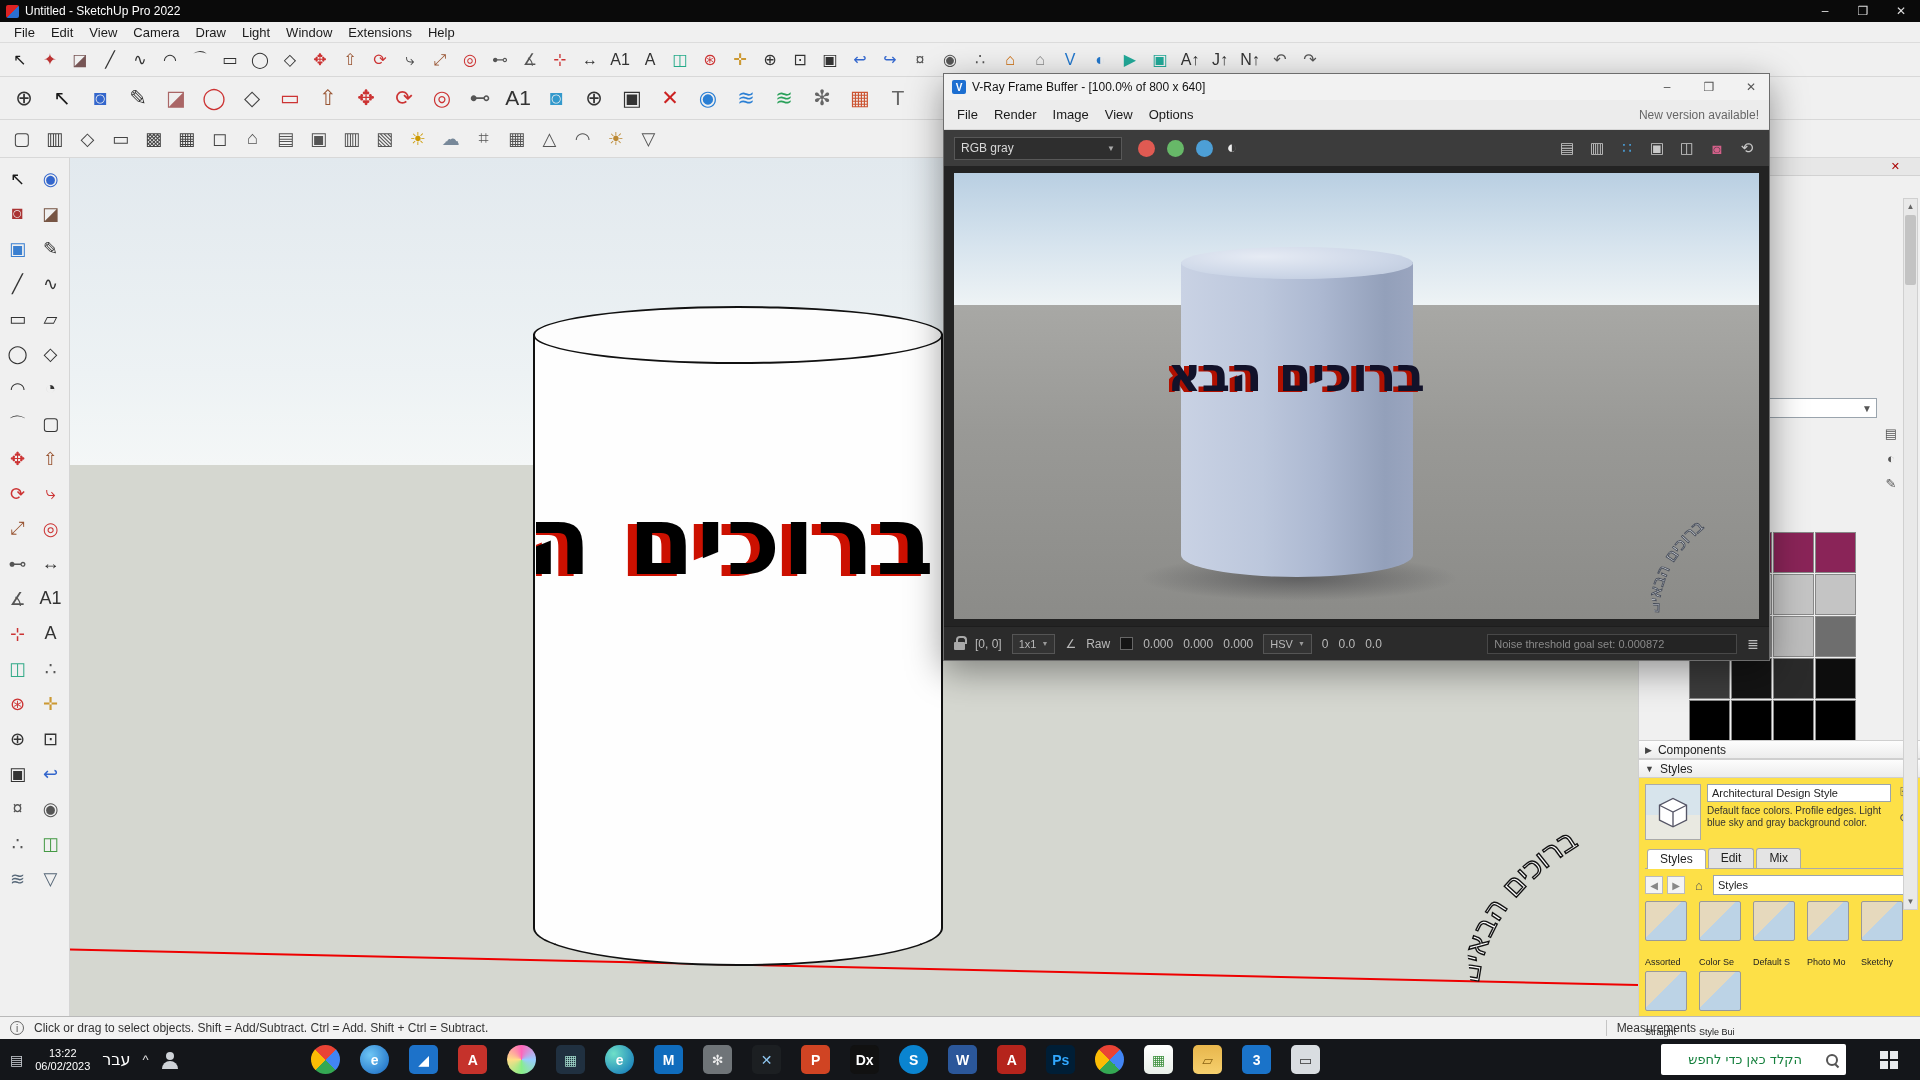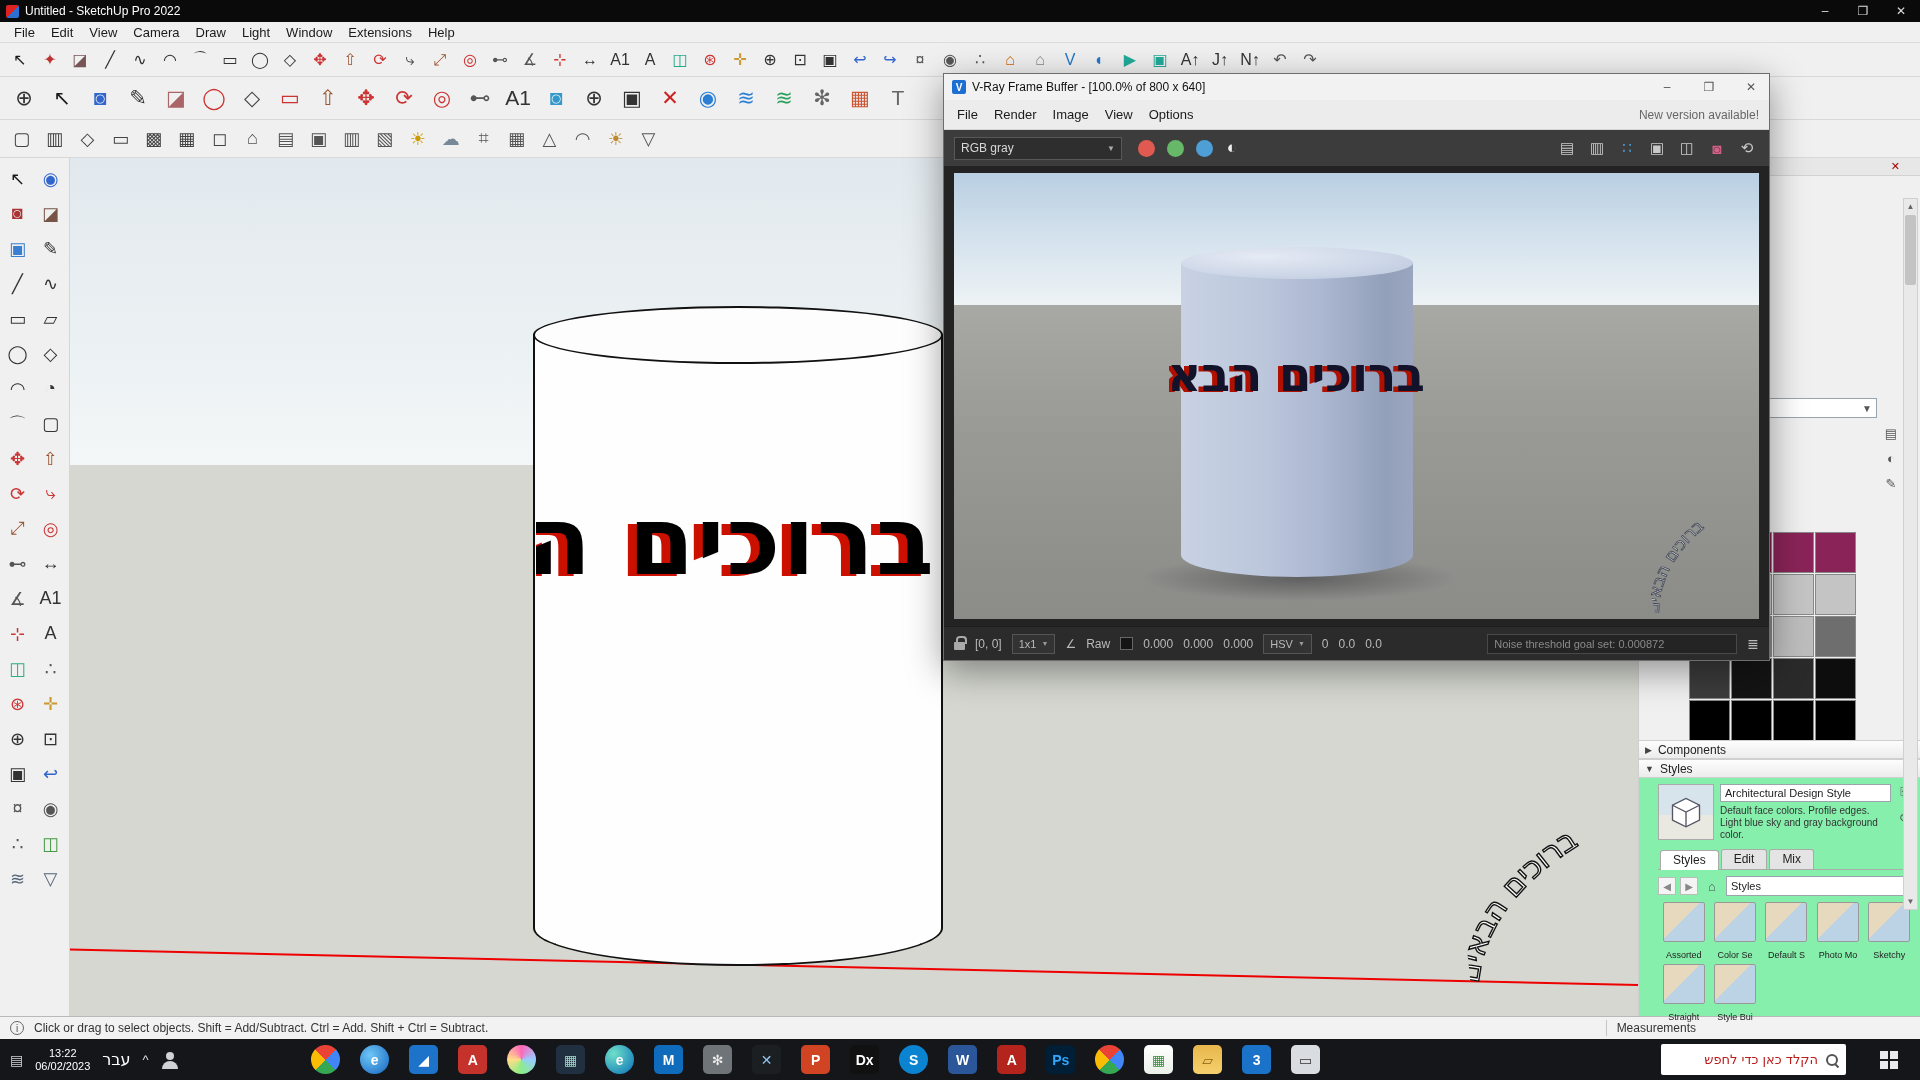--- a/index.html
+++ b/index.html
@@ -76,22 +76,22 @@
   .swatch { border:1px solid #888; }
 
   .panel-head { position:absolute; left:0; width:282px; height:19px;
     background:linear-gradient(#fdfdfd,#ececec); border-top:1px solid #cfcfcf;
     border-bottom:1px solid #cfcfcf; display:flex; align-items:center; padding:0 6px; gap:6px; }
   .panel-head .caret { font-size:9px; color:#444; }
   .panel-head .x { margin-left:auto; color:#666; font-size:11px; }
   .components-head { top:582px; }
   .styles-head { top:601px; }
 
-  .styles-body { position:absolute; left:0; top:620px; width:282px; height:238px; background:#86efac;
-    padding:6px 6px 0 19px; }
+  .styles-body { position:absolute; left:0; top:620px; width:282px; height:238px; background:#fde047;
+    padding:6px 6px 0 6px; }
   .style-row { display:flex; gap:6px; }
   .style-preview { width:56px; height:56px; border:1px solid #aaa;
     background:linear-gradient(#d7e4ec 55%,#e9e9e1 55%); flex:none; }
   .style-meta { flex:1; }
   .style-name { height:18px; border:1px solid #9aa4ad; background:#fff; font-size:11px;
     display:flex; align-items:center; padding:0 4px; }
   .style-desc { font-size:10px; color:#333; line-height:12px; margin-top:3px; }
   .style-side-icons { display:flex; flex-direction:column; gap:10px; width:18px; flex:none; }
   .style-side-icons .ticon { width:16px; height:16px; font-size:12px; color:#555; }
   .tabs { display:flex; margin-top:8px; border-bottom:1px solid #aaa; padding-left:2px; }
@@ -100,21 +100,21 @@
   .tab.active { background:#fff; position:relative; top:1px; }
   .stylenav { display:flex; align-items:center; gap:4px; margin-top:6px; }
   .navarr { width:18px; height:18px; border:1px solid #bbb; background:#f4f4f4; color:#888;
     font-size:10px; display:flex; align-items:center; justify-content:center; }
   .home { width:20px; height:18px; display:flex; align-items:center; justify-content:center;
     font-size:13px; color:#555; }
   .collection-dd { flex:1; height:20px; border:1px solid #9aa4ad; background:#fff; display:flex;
     align-items:center; padding:0 4px; font-size:11px; }
   .collection-dd .dd { margin-left:auto; font-size:8px; color:#444; }
   .style-grid { display:grid; grid-template-columns:repeat(5,1fr); margin-top:6px; row-gap:4px; }
-  .style-cell { display:flex; flex-direction:column; align-items:center; gap:8px; }
+  .style-cell { display:flex; flex-direction:column; align-items:flex-start; gap:16px; }
   .sthumb { width:42px; height:40px; border:1px solid #999; border-radius:2px;
     background:linear-gradient(135deg,#e6d9bd 0 45%,#bcd3e6 45% 100%); }
   .slabel { font-size:9px; color:#222; max-width:50px; overflow:hidden; white-space:nowrap; }
 
   
   .statusbar { height:23px; background:#f2f2f2; border-top:1px solid #b9b9b9; display:flex;
     align-items:center; font-size:12px; color:#333; padding-left:10px; }
   .info-circ { width:14px; height:14px; border:1px solid #666; border-radius:50%; color:#555;
     font-size:10px; display:flex; align-items:center; justify-content:center; margin-right:10px; }
   .statusbar .div { width:1px; height:16px; background:#c5c5c5; margin:0 10px 0 auto; }
@@ -132,22 +132,22 @@
   .person::before { content:''; position:absolute; left:5px; top:1px; width:8px; height:8px;
     border-radius:50%; background:#cfd3d8; }
   .person::after { content:''; position:absolute; left:1px; top:10px; width:16px; height:8px;
     border-radius:8px 8px 0 0; background:#cfd3d8; }
   .apps { display:flex; align-items:center; gap:15px; margin-left:120px; }
   .app { width:34px; height:34px; display:flex; align-items:center; justify-content:center; }
   .app-glyph { width:29px; height:29px; display:flex; align-items:center; justify-content:center;
     font-size:14px; font-weight:bold; border-radius:5px; }
   .app .round .app-glyph, .app-glyph.round { border-radius:50%; }
   .searchbox { margin-left:auto; width:185px; height:31px; background:#fff; border-radius:2px;
-    display:flex; flex-direction:row-reverse; align-items:center; gap:8px; padding:0 8px;
-    color:#b91c1c; }
+    display:flex; flex-direction:row-reverse; align-items:center; gap:24px; padding:0 8px;
+    color:#15803d; }
   .search-text { font-size:13px; font-family:"DejaVu Sans",sans-serif; direction:rtl; }
   .mag { position:relative; width:12px; height:12px; flex:none; }
   .mag::before { content:''; position:absolute; left:0; top:0; width:8px; height:8px;
     border:2px solid #555; border-radius:50%; }
   .mag::after { content:''; position:absolute; left:9px; top:9px; width:5px; height:2px;
     background:#555; transform:rotate(45deg); transform-origin:left center; }
   .startbtn { width:62px; height:41px; display:flex; align-items:center; justify-content:center;
     margin-left:12px; }
   .winlogo { display:grid; grid-template-columns:8px 8px; grid-auto-rows:8px; gap:2px; }
   .winlogo span { background:#e8eaed; }

